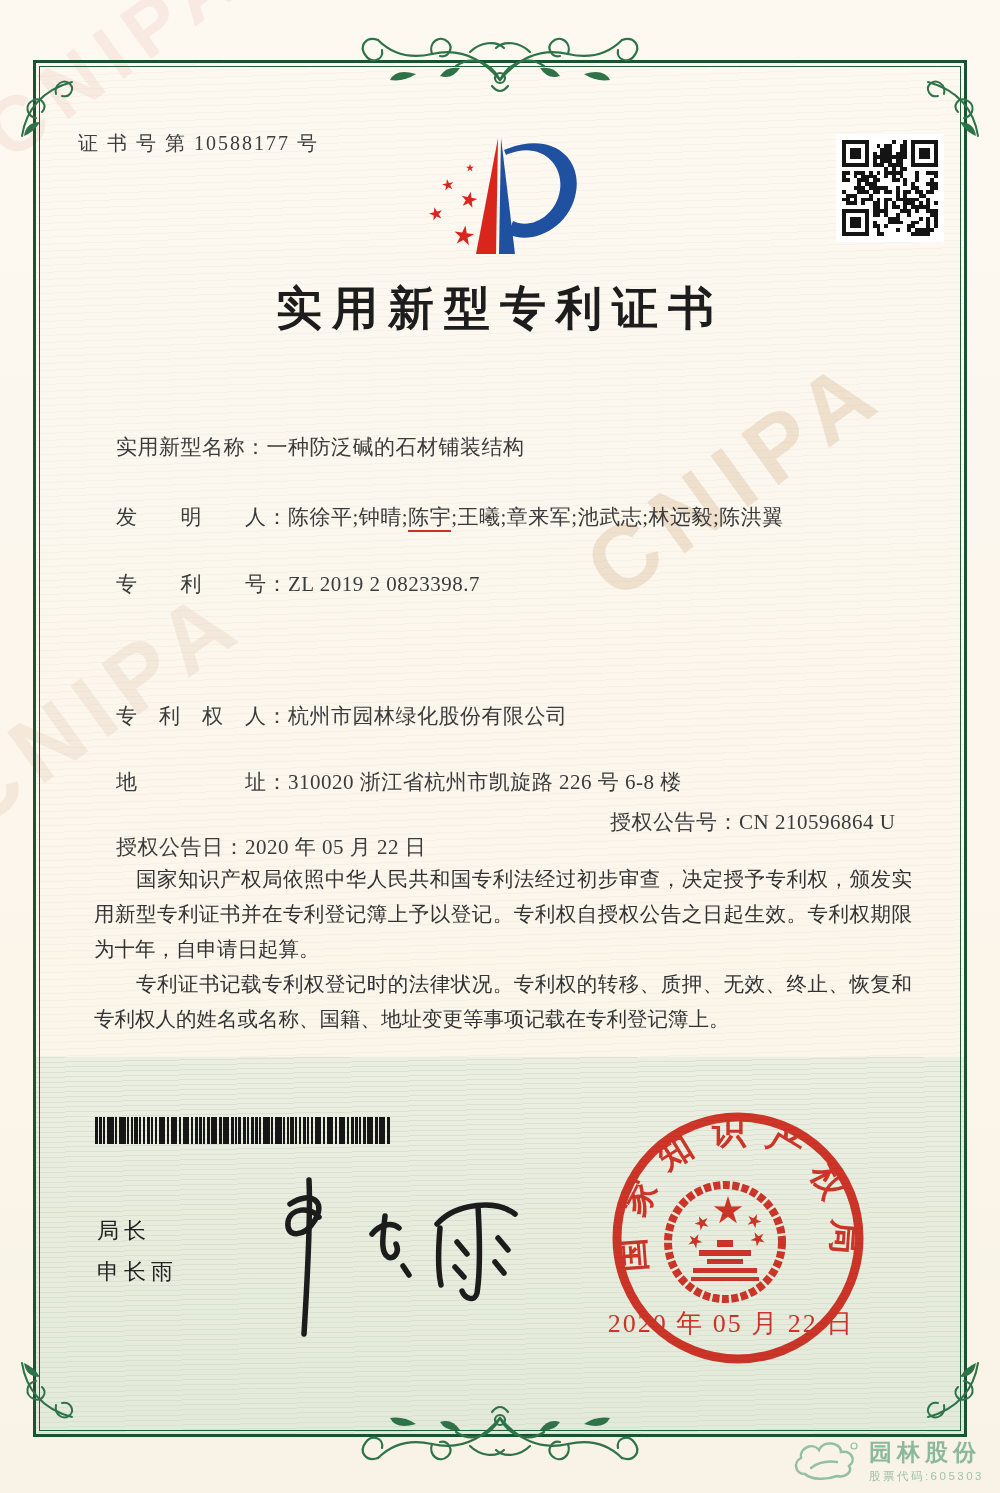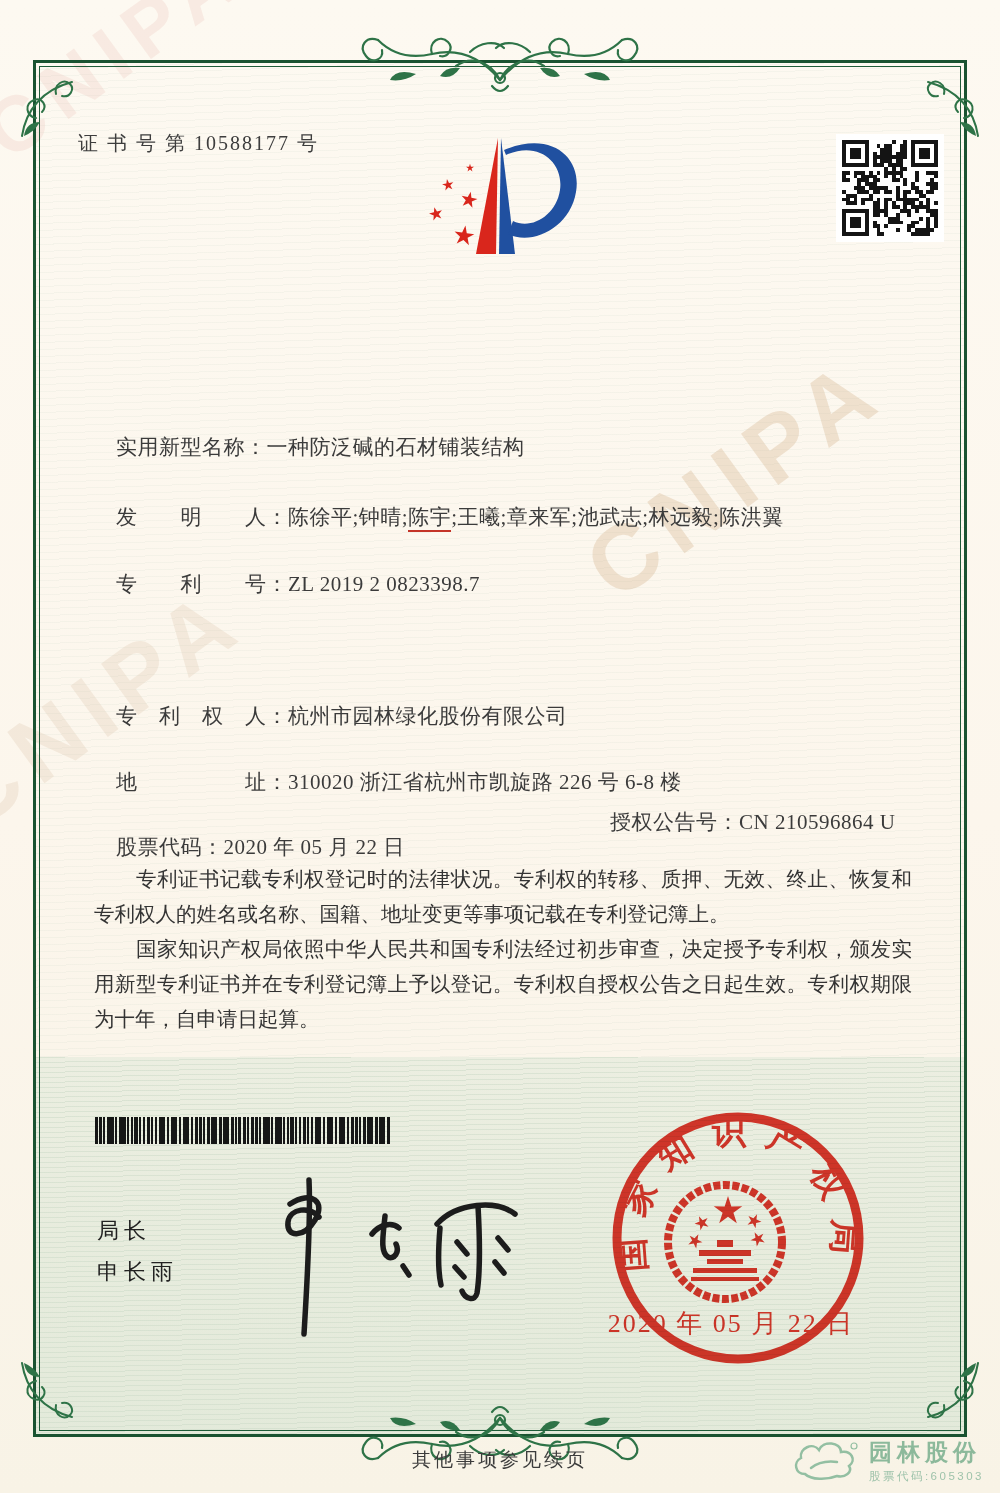--- a/index.html
+++ b/index.html
@@ -789,44 +789,45 @@
         <i style=""></i>
         <i style=""></i>
         <i style=""></i>
         <i style=""></i>
         <i style=""></i>
         <i style="visibility:hidden"></i>
         <i style="visibility:hidden"></i>
       </div>
   </div>
 
+  <div class="doc-title">实用新型专利证书</div>
 
   <div class="field-row row-inv">
     <span class="f-label">发　　明　　人：</span><span class="f-val">陈徐平;钟晴;</span><span class="f-val u-red">陈宇</span><span class="f-val">;王曦;章来军;池武志;林远毅;陈洪翼</span>
   </div>
   <div class="field-row row-name">
     <span class="f-label">实用新型名称：</span><span class="f-val">一种防泛碱的石材铺装结构</span>
   </div>
   <div class="field-row row-pno">
     <span class="f-label">专　　利　　号：</span><span class="f-val">ZL 2019 2 0823398.7</span>
   </div>
   <div class="field-row row-pat">
     <span class="f-label">专　利　权　人：</span><span class="f-val">杭州市园林绿化股份有限公司</span>
   </div>
   <div class="field-row row-addr">
     <span class="f-label">地　　　　　址：</span><span class="f-val">310020 浙江省杭州市凯旋路 226 号 6-8 楼</span>
   </div>
   <div class="field-row row-grant">
-    <span class="f-label">股票代码：</span><span class="f-val">2020 年 05 月 22 日</span>
+    <span class="f-label">授权公告日：</span><span class="f-val">2020 年 05 月 22 日</span>
     <span class="grant-no-group"><span class="f-label">授权公告号：</span><span class="f-val">CN 210596864 U</span></span>
   </div>
 
   <div class="body-text">
+    <p>国家知识产权局依照中华人民共和国专利法经过初步审查，决定授予专利权，颁发实用新型专利证书并在专利登记簿上予以登记。专利权自授权公告之日起生效。专利权期限为十年，自申请日起算。</p>
     <p>专利证书记载专利权登记时的法律状况。专利权的转移、质押、无效、终止、恢复和专利权人的姓名或名称、国籍、地址变更等事项记载在专利登记簿上。</p>
-    <p>国家知识产权局依照中华人民共和国专利法经过初步审查，决定授予专利权，颁发实用新型专利证书并在专利登记簿上予以登记。专利权自授权公告之日起生效。专利权期限为十年，自申请日起算。</p>
   </div>
 
   <div class="barcode"></div>
 
   <div class="signer-title">局长</div>
   <div class="signer-name">申长雨</div>
 
   <svg class="signature" width="280" height="170" viewBox="0 0 280 170">
     <g stroke="#1c1c1c" stroke-width="5.5" fill="none" stroke-linecap="round" stroke-linejoin="round">
       <path d="M38,32 C60,18 74,30 63,48 C52,66 34,66 36,50 C38,36 58,34 67,45"></path>
@@ -861,21 +862,20 @@
         <rect x="-8" y="-2" width="16" height="7"></rect>
         <rect x="-26" y="8" width="52" height="6"></rect>
         <rect x="-18" y="17" width="36" height="5"></rect>
         <rect x="-32" y="26" width="64" height="5"></rect>
         <rect x="-34" y="35" width="68" height="4"></rect>
       </g>
       <text x="133" y="232" font-size="26" letter-spacing="2" text-anchor="middle" stroke="none" font-family="Liberation Serif, DejaVu Serif, serif">2020 年 05 月 22 日</text>
     </g>
   </svg>
 
-  <div class="footer-note">其他事项参见续页</div>
 
   <div class="brand">
     <svg width="70" height="46" viewBox="0 0 70 46">
       <g stroke="#93bfa2" stroke-width="2.5" fill="none" stroke-linecap="round">
         <path d="M14,36 C4,36 2,24 10,20 C8,10 22,4 28,12 C32,2 50,4 50,14 C60,12 66,22 58,28 C62,34 54,40 46,38 C36,42 20,42 14,36 Z"></path>
         <path d="M20,30 q10,-8 26,-6"></path>
         <circle cx="63" cy="8" r="3" stroke-width="1.2"></circle>
       </g>
     </svg>
     <div class="brand-text">

